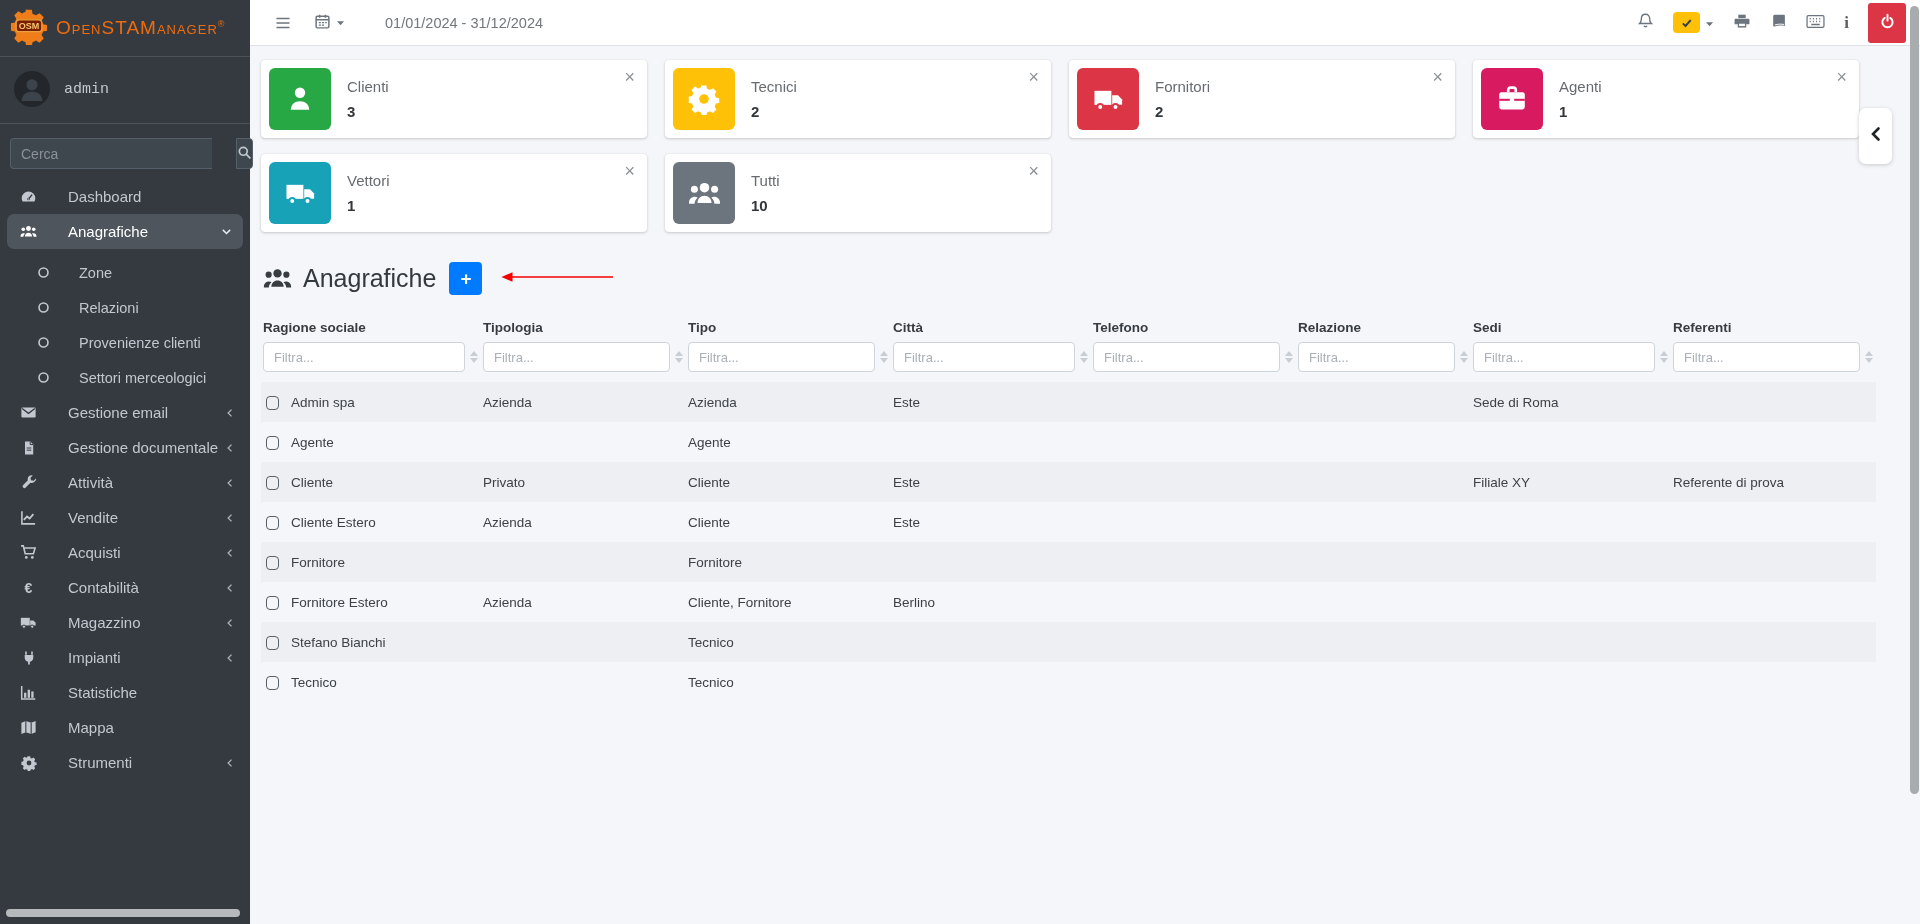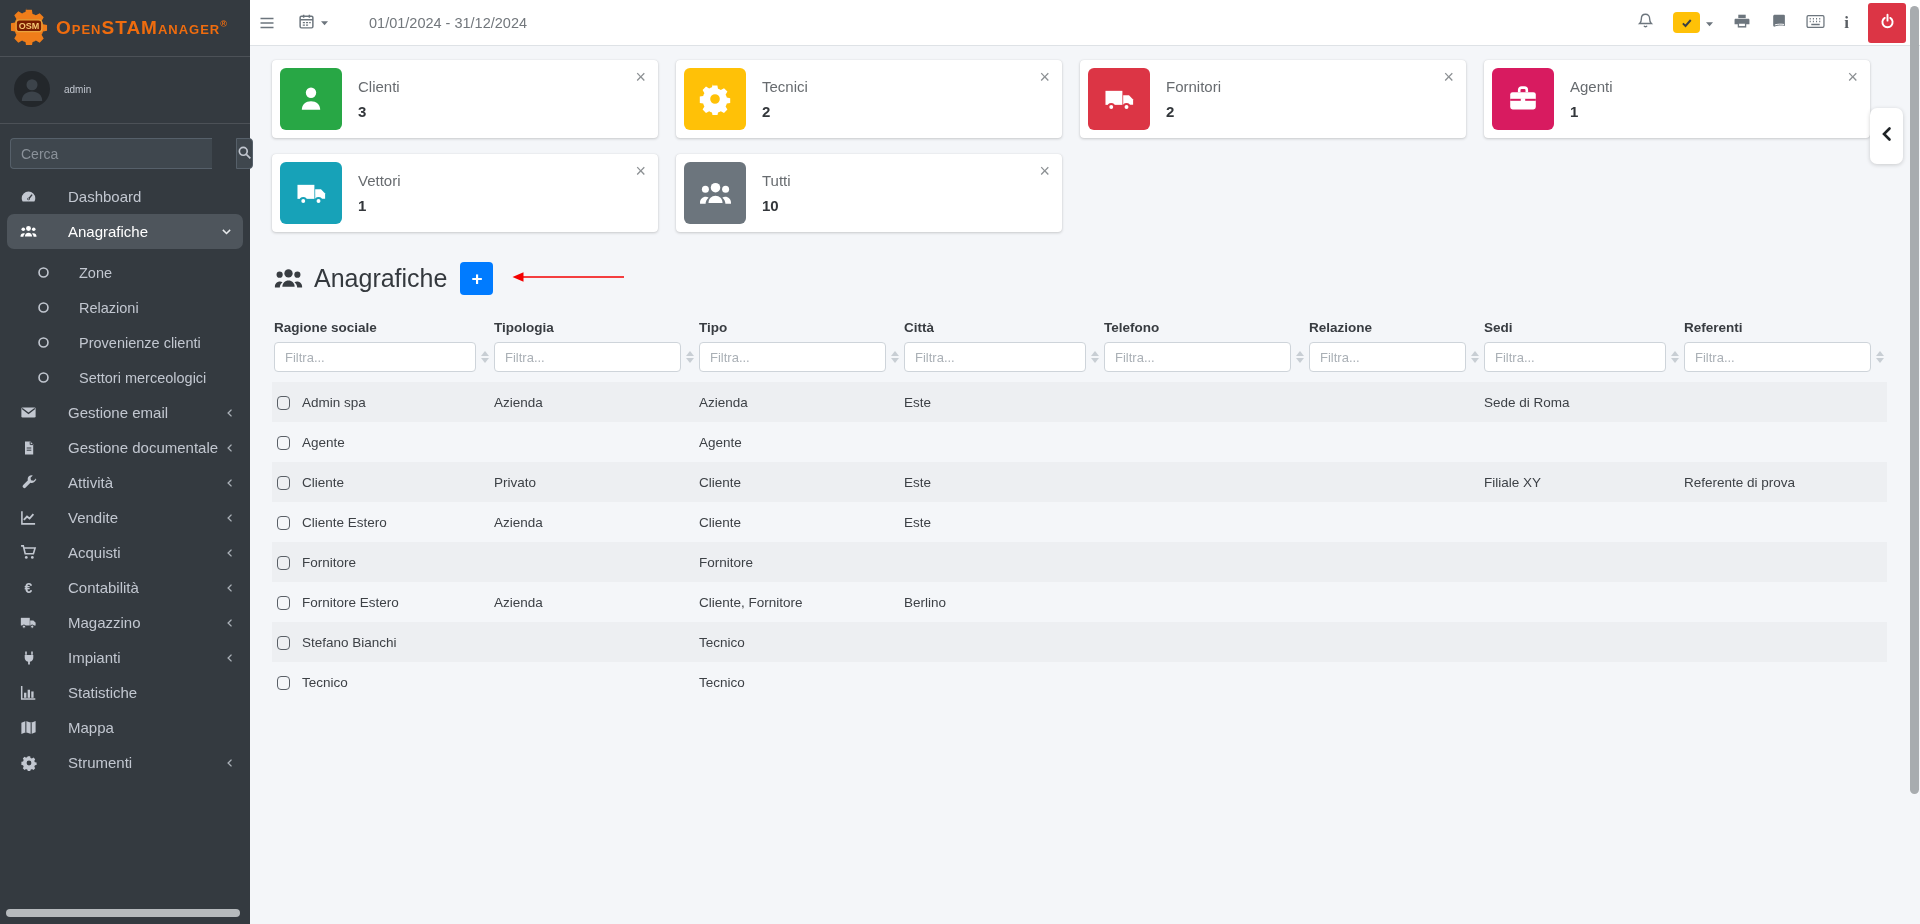--- a/index.html
+++ b/index.html
@@ -1,52 +1,52 @@
 <!DOCTYPE html>
 <html><head>
 <meta charset="utf-8">
 <style>
   * { margin:0; padding:0; box-sizing:border-box; }
   html,body { width:1920px; height:924px; overflow:hidden; font-family:"Liberation Sans", sans-serif; background:#f4f6f9; }
 
   
   .sidebar { position:fixed; left:0; top:0; width:250px; height:924px; background:#343a40; z-index:20; }
   .brand { display:flex; align-items:center; gap:8px; height:57px; padding:0 10px; border-bottom:1px solid rgba(255,255,255,.12); }
-  .brand-text { font-size:19px; font-weight:700; font-variant:small-caps; letter-spacing:1px; color:#ef6c0e; white-space:nowrap; }
+  .brand-text { font-size:19px; font-weight:400; font-variant:small-caps; letter-spacing:1px; color:#ef6c0e; white-space:nowrap; }
   .brand-reg { color:#ef6c0e; font-size:9px; vertical-align:super; }
   .user-panel { display:flex; align-items:center; gap:14px; padding:14px 14px 16px 14px; border-bottom:1px solid rgba(255,255,255,.12); }
   .avatar { width:36px; height:36px; border-radius:50%; background:#23272b; display:flex; align-items:center; justify-content:center; }
-  .user-name { color:#c2c7d0; font-size:10px; }
+  .user-name { color:#c2c7d0; font-size:15px;font-family:Liberation Mono, monospace; }
   .search-row { display:flex; margin:14px 10px 10px 10px;gap:24px; }
   .search-input { flex:1; height:31px; background:#3f474e; border:1px solid #56606a; border-right:none; border-radius:4px 0 0 4px; color:#c2c7d0; font-size:14px; padding:0 10px; outline:none; }
   .search-input::placeholder { color:#8a9199; }
   .search-btn { width:38px; height:31px; background:#3f474e; border:1px solid #56606a; border-radius:0 4px 4px 0; display:flex; align-items:center; justify-content:center; cursor:pointer; }
   .menu { list-style:none; margin-top:6px; }
   .mi { position:relative; display:flex; align-items:center; height:35px; padding-left:20px; color:#c2c7d0; font-size:15px; cursor:pointer;gap:20px; }
   .mi .ico { width:17px; height:17px; margin-right:11px; display:flex; align-items:center; justify-content:center; color:#c2c7d0; flex:0 0 17px; }
   .mi.active { background:#4e555c; color:#fff; margin:0 7px; padding-left:13px; border-radius:7px; }
   .mi.active .ico { color:#fff; }
   .chev { position:absolute; right:14px; color:#aab0b7; display:flex; }
   .mi.active .chev { right:10px; color:#e8eaec; }
   .sub .mi { padding-left:37px; font-size:14.5px; }
   .sub .ico { width:13px; height:13px; flex:0 0 13px; margin-right:9px; }
   .sb-hscroll { position:absolute; left:6px; bottom:7px; width:234px; height:8px; border-radius:4px; background:#b6babd; }
 
   
   .topbar { position:fixed; left:250px; top:0; width:1670px; height:46px; background:#fff; border-bottom:1px solid #dee2e6; display:flex; align-items:center; z-index:15; }
   .tb-btn { background:none; border:none; color:#6c757d; display:flex; align-items:center; cursor:pointer; }
-  .tb-left { display:flex; align-items:center; gap:22px; padding-left:8px; }
+  .tb-left { display:flex; align-items:center; gap:22px; padding-left:24px; }
   .date-range { color:#72777c; font-size:14.5px; margin-left:18px; }
   .tb-right { margin-left:auto; display:flex; align-items:center; gap:19px; padding-right:14px; }
   .yellow-btn { display:flex; align-items:center; gap:5px; cursor:pointer; }
   .yellow-chip { width:27px; height:21px; background:#ffc107; border-radius:4px; display:flex; align-items:center; justify-content:center; }
   .power-btn { width:38px; height:40px; background:#dc3545; border:none; border-radius:3px; display:flex; align-items:center; justify-content:center; cursor:pointer; }
 
   
-  .content { position:absolute; left:245px; top:46px; width:1670px; height:878px; padding:14px 25px 0 27px; }
+  .content { position:absolute; left:234px; top:46px; width:1670px; height:878px; padding:14px 25px 0 27px; }
   .cards-grid { display:flex; flex-wrap:wrap; gap:16px 18px; width:1620px; }
   .stat-card { position:relative; width:386px; height:78px; background:#fff; border-radius:4px; box-shadow:0 0 1px rgba(0,0,0,.12), 0 1px 3px rgba(0,0,0,.18); padding:8px; display:flex; align-items:center; }
   .stat-icon { width:62px; height:62px; border-radius:6px; display:flex; align-items:center; justify-content:center; flex:0 0 62px; }
   .stat-texts { margin-left:16px; }
   .stat-label { font-size:15px; color:#676b6f; margin-bottom:8px; }
   .stat-value { font-size:15px; font-weight:700; color:#33373b; }
   .card-close { position:absolute; top:8px; right:12px; background:none; border:none; color:#8d9194; font-size:18px; line-height:1; cursor:pointer; }
 
   .collapse-handle { position:absolute; top:62px; right:12px; width:33px; height:56px; background:#fff; border-radius:7px; box-shadow:0 1px 4px rgba(0,0,0,.18); display:flex; align-items:center; justify-content:center; cursor:pointer; z-index:10; }
 

